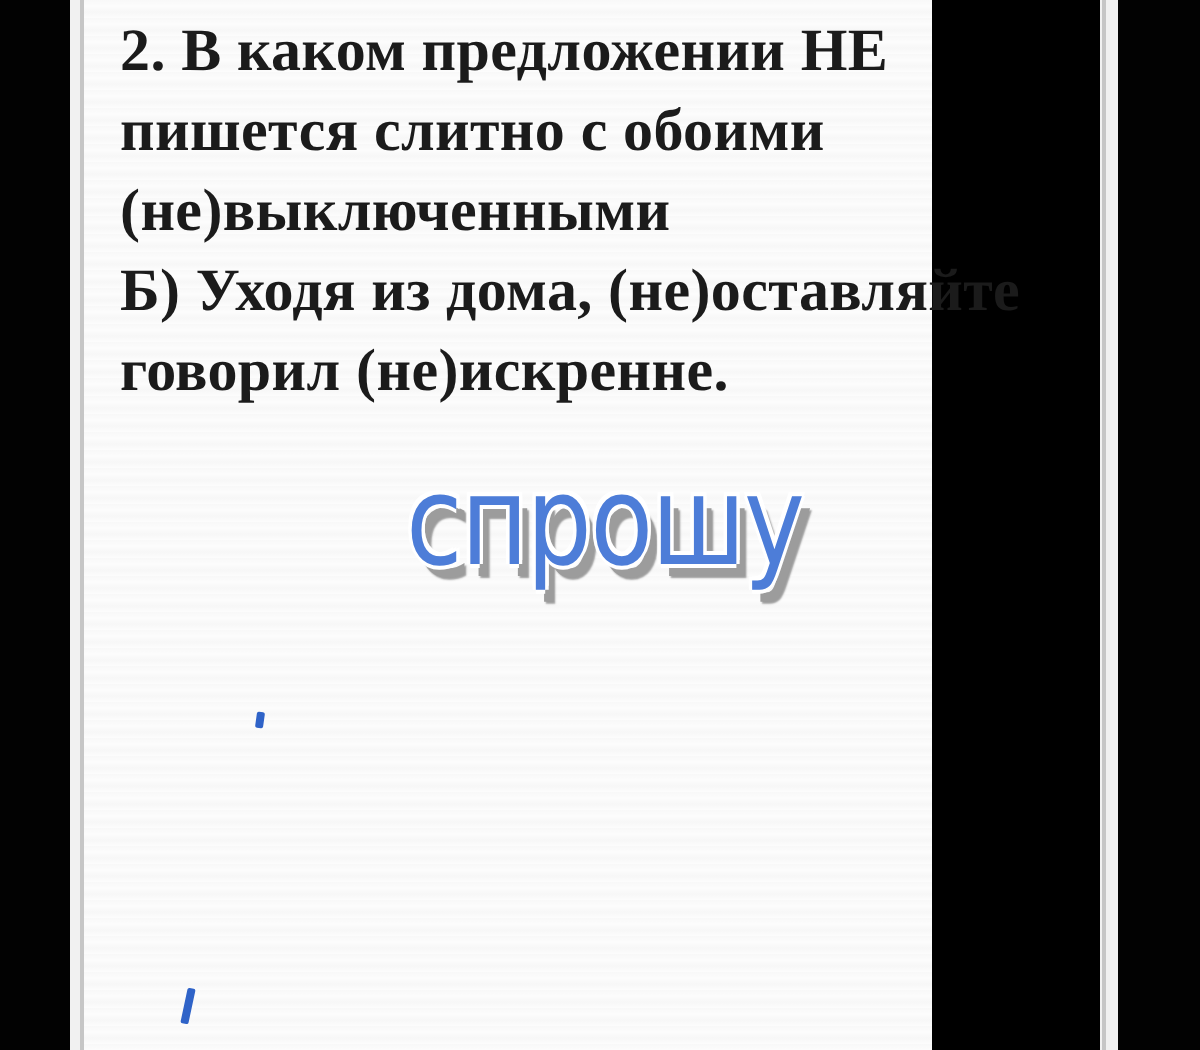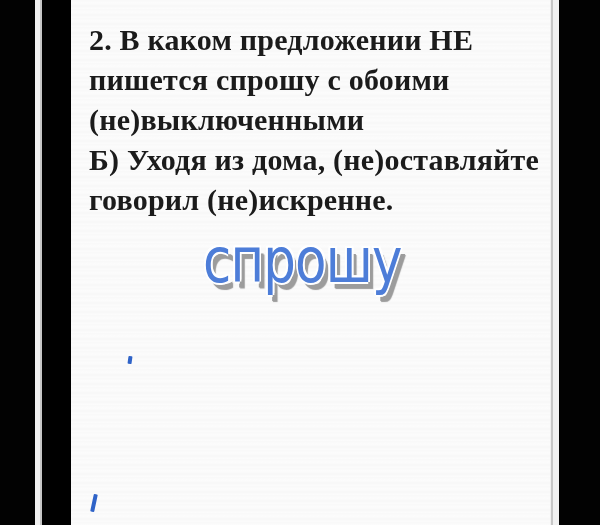--- a/index.html
+++ b/index.html
@@ -43,31 +43,30 @@
     background: #c6c6c6;
     z-index: 2;
   }
   .vline.left  { left: 40px; }
   .vline.right { left: 551px; }
 
   .card {
     position: absolute;
     left: 42px;
     top: 0;
-    width: 508px;
+    width: 424px;
     height: 525px;
     background: #fcfcfc;
     background-image: repeating-linear-gradient(
       180deg,
       rgba(0,0,0,0.015) 0px, rgba(0,0,0,0.0) 3px,
       rgba(0,0,0,0.02) 6px, rgba(0,0,0,0.0) 9px);
     z-index: 1;
     box-sizing: border-box;
-    padding: 20px 6px 0 18px;
-    margin-left: 29px;
+    padding: 6px 6px 0 18px;
   }
   .line {
     font-size: 30px;
     line-height: 40px;
     font-weight: 700;
     color: #1b1b1b;
     letter-spacing: 0.2px;
     white-space: nowrap;
   }
 
@@ -115,21 +114,21 @@
 <body>
 
 <div class="screen">
 
   <div class="black-bar left"></div>
   <div class="gutter left"></div>
   <div class="vline left"></div>
 
   <div class="card">
     <div class="line">2. В каком предложении НЕ</div>
-    <div class="line">пишется спрошу с обоими</div>
+    <div class="line">пишется слитно с обоими</div>
     <div class="line">(не)выключенными</div>
     <div class="line">Б) Уходя из дома, (не)оставляйте</div>
     <div class="line">говорил (не)искренне.</div>
   </div>
 
   <div class="vline right"></div>
   <div class="gutter right"></div>
   <div class="black-bar right"></div>
 
   <div class="watermark" style="color: rgb(77, 125, 216);">спрошу</div>

